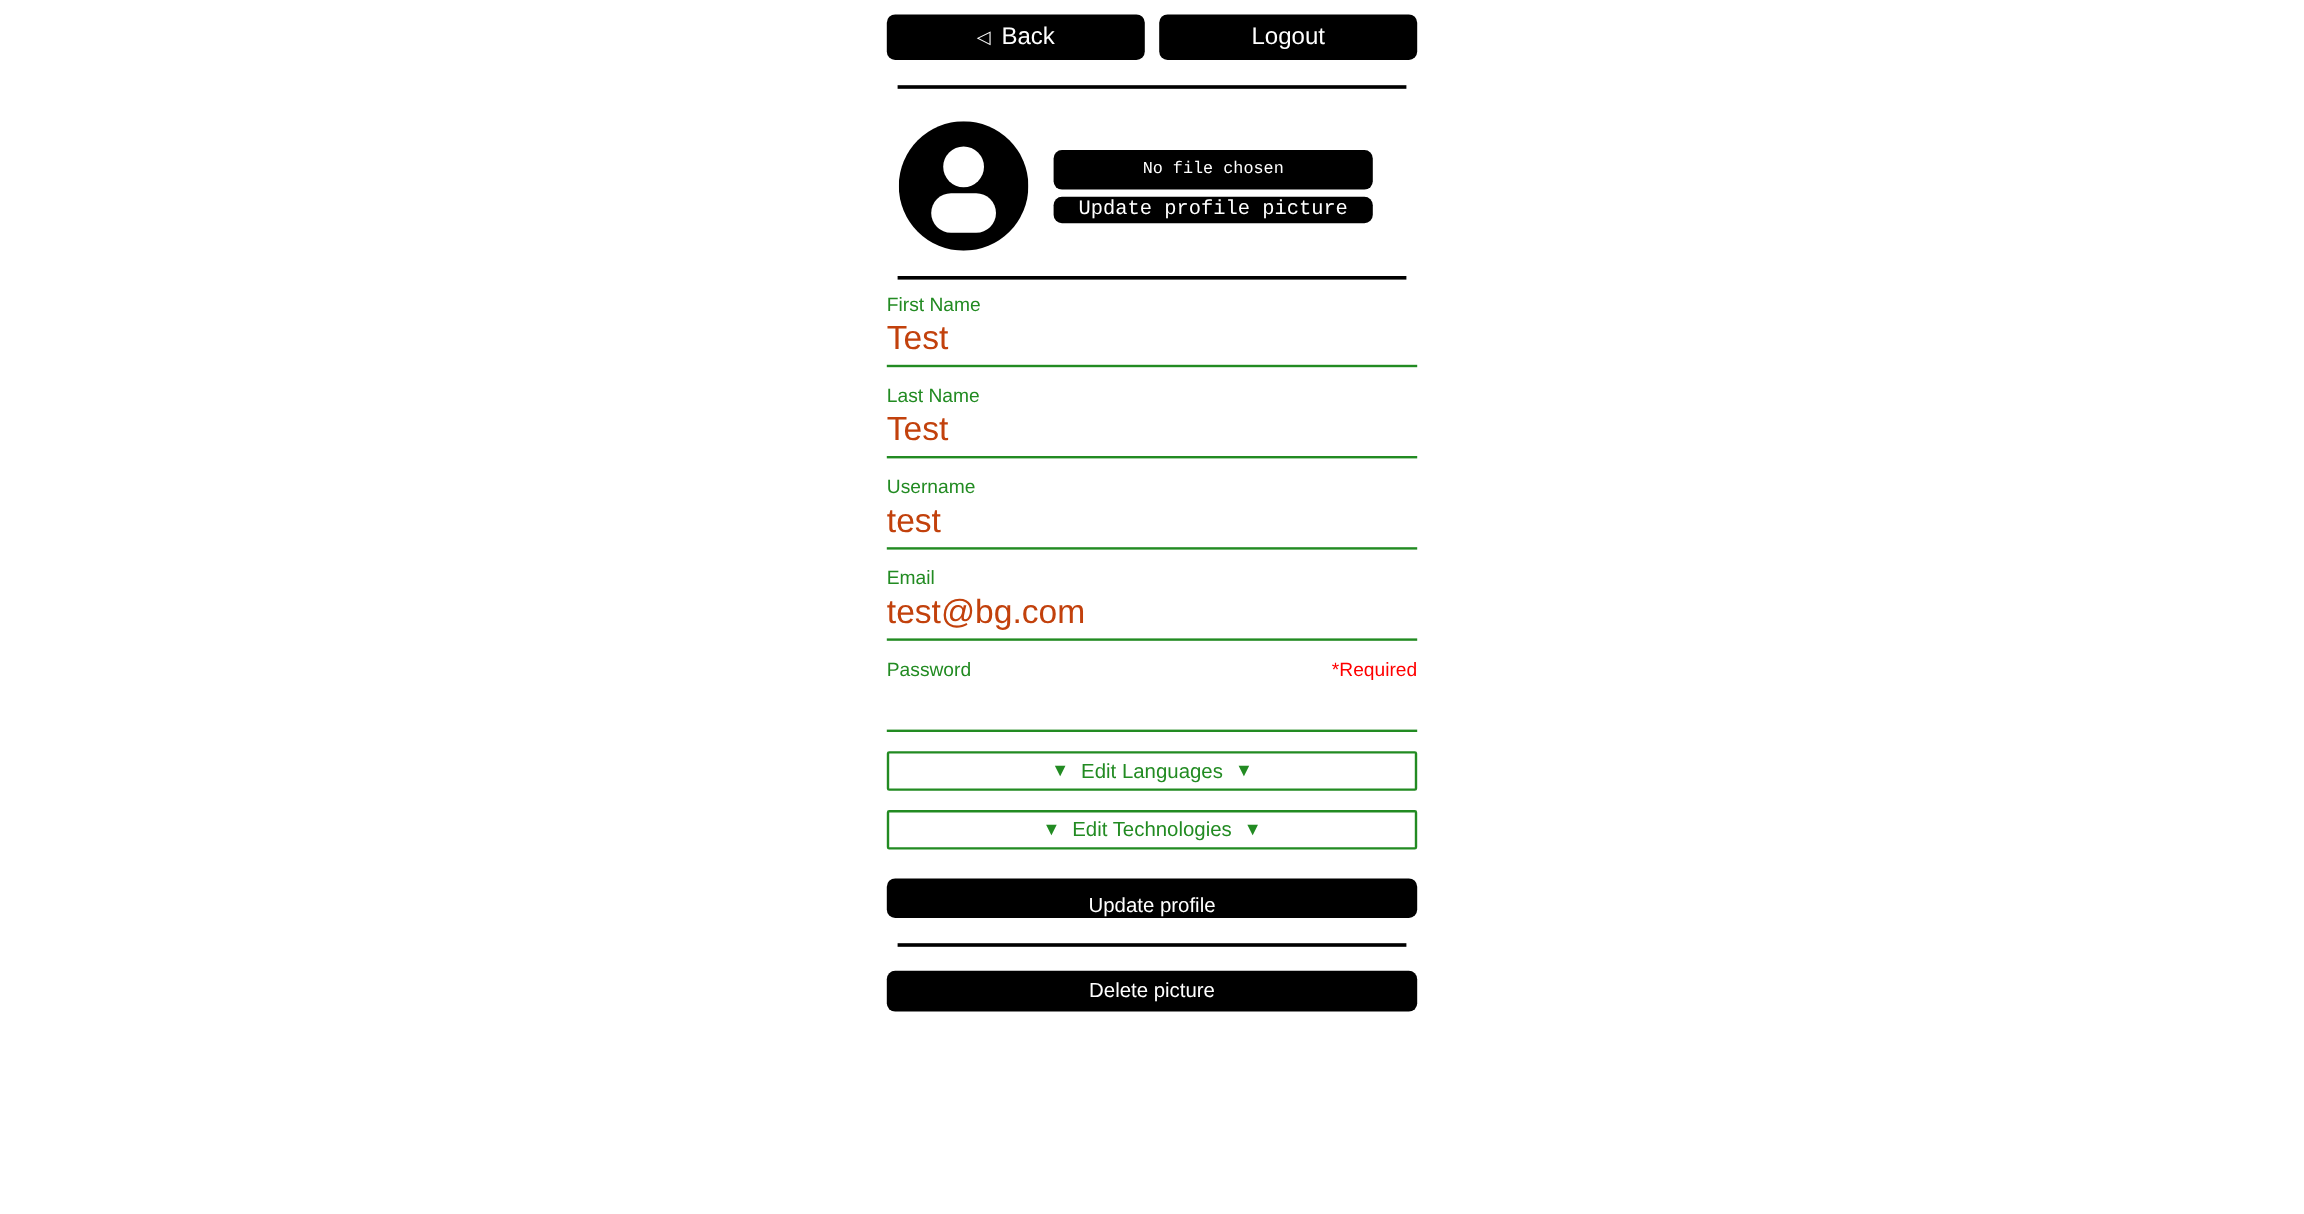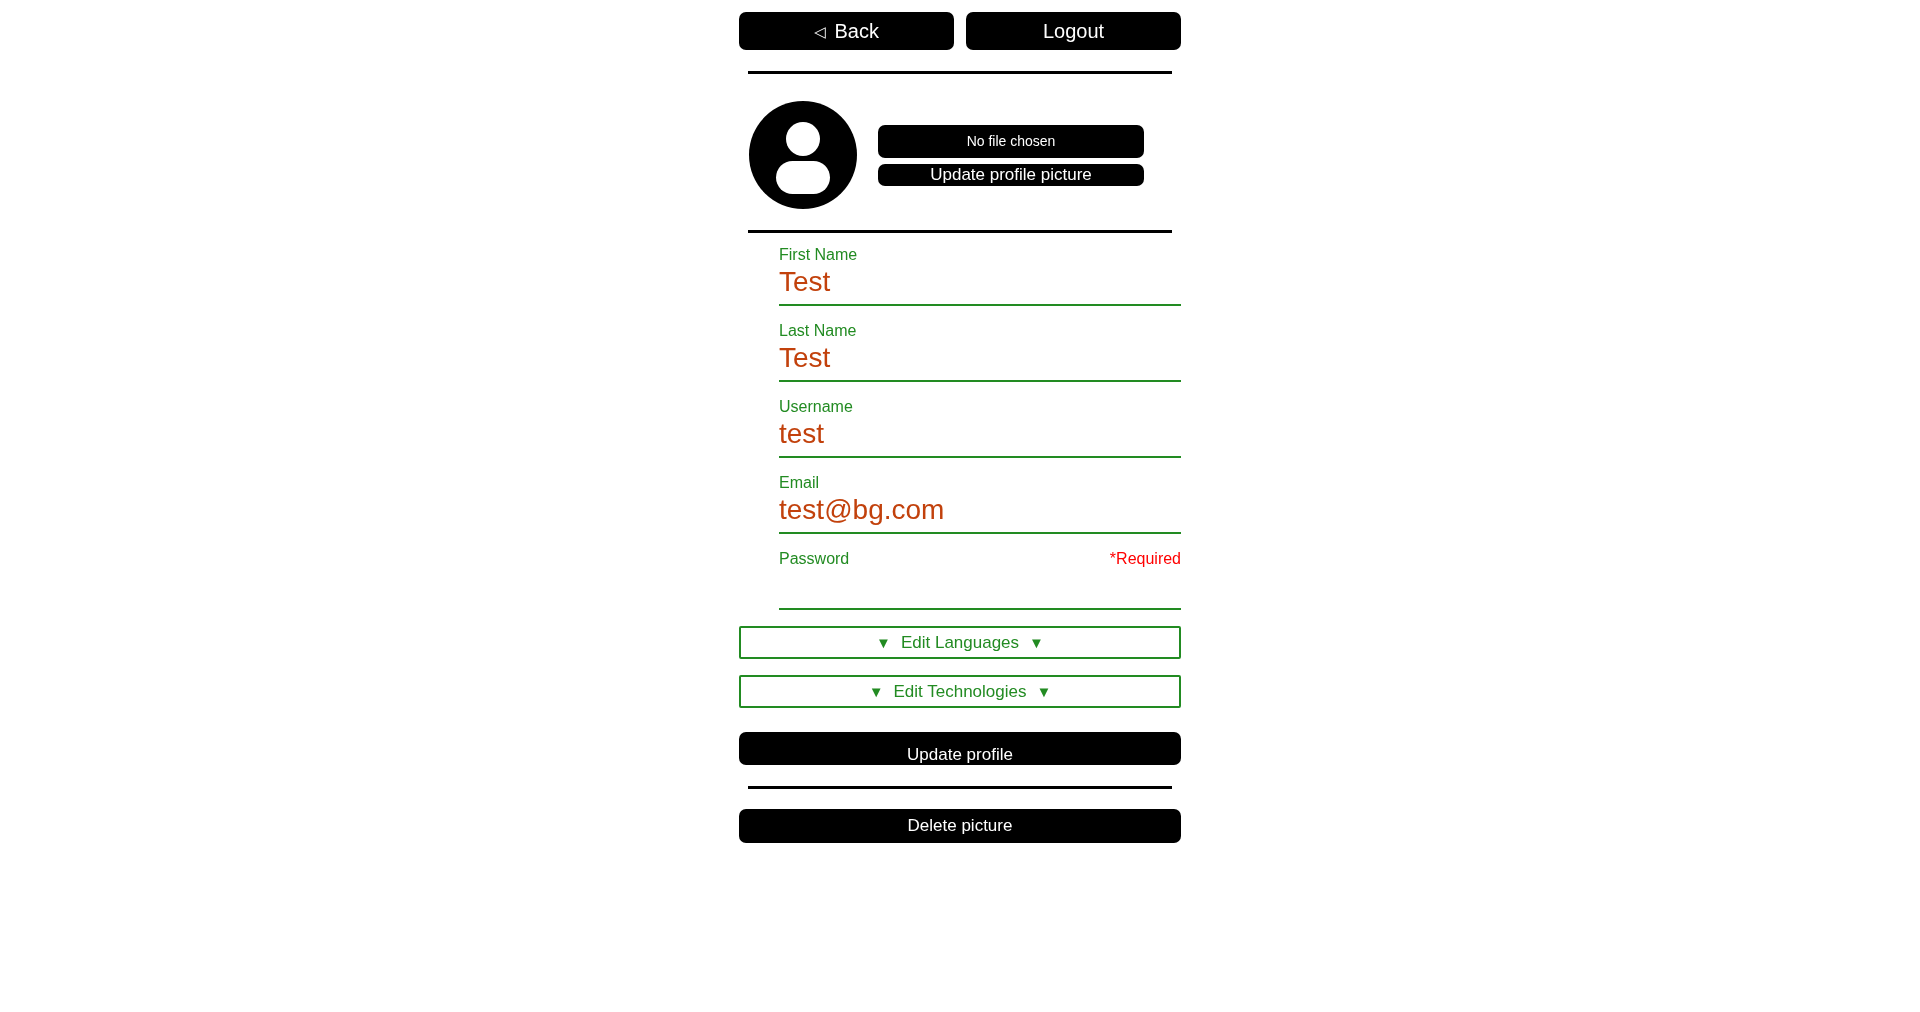--- a/index.html
+++ b/index.html
@@ -45,30 +45,30 @@
     align-items: center;
     margin-top: 27px;
   }
   .avatar { width: 108px; height: 108px; margin-left: 10px; flex: none; }
   .file-col {
     width: 266px;
     margin-left: 21px;
     display: flex;
     flex-direction: column;
     gap: 6px;
+    font-family: Liberation Mono, monospace;
   }
   .file-col .btn-file { height: 33px; font-size: 14px; border-radius: 7px; }
   .file-col .btn-update-pic { height: 22px; font-size: 17px; border-radius: 7px; }
   
   .form { margin-top: 13px; }
   .field {
     border-bottom: 2px solid var(--accent-green);
     padding-bottom: 6px;
     margin-bottom: 16px;
-    margin-left: 40px;
   }
   .field .label-row {
     display: flex;
     justify-content: space-between;
     align-items: baseline;
     line-height: 18px;
   }
   .field .label { font-size: 16px; color: var(--accent-green); }
   .field .required-note { font-size: 16px; color: var(--error-red); }
   .field input {

